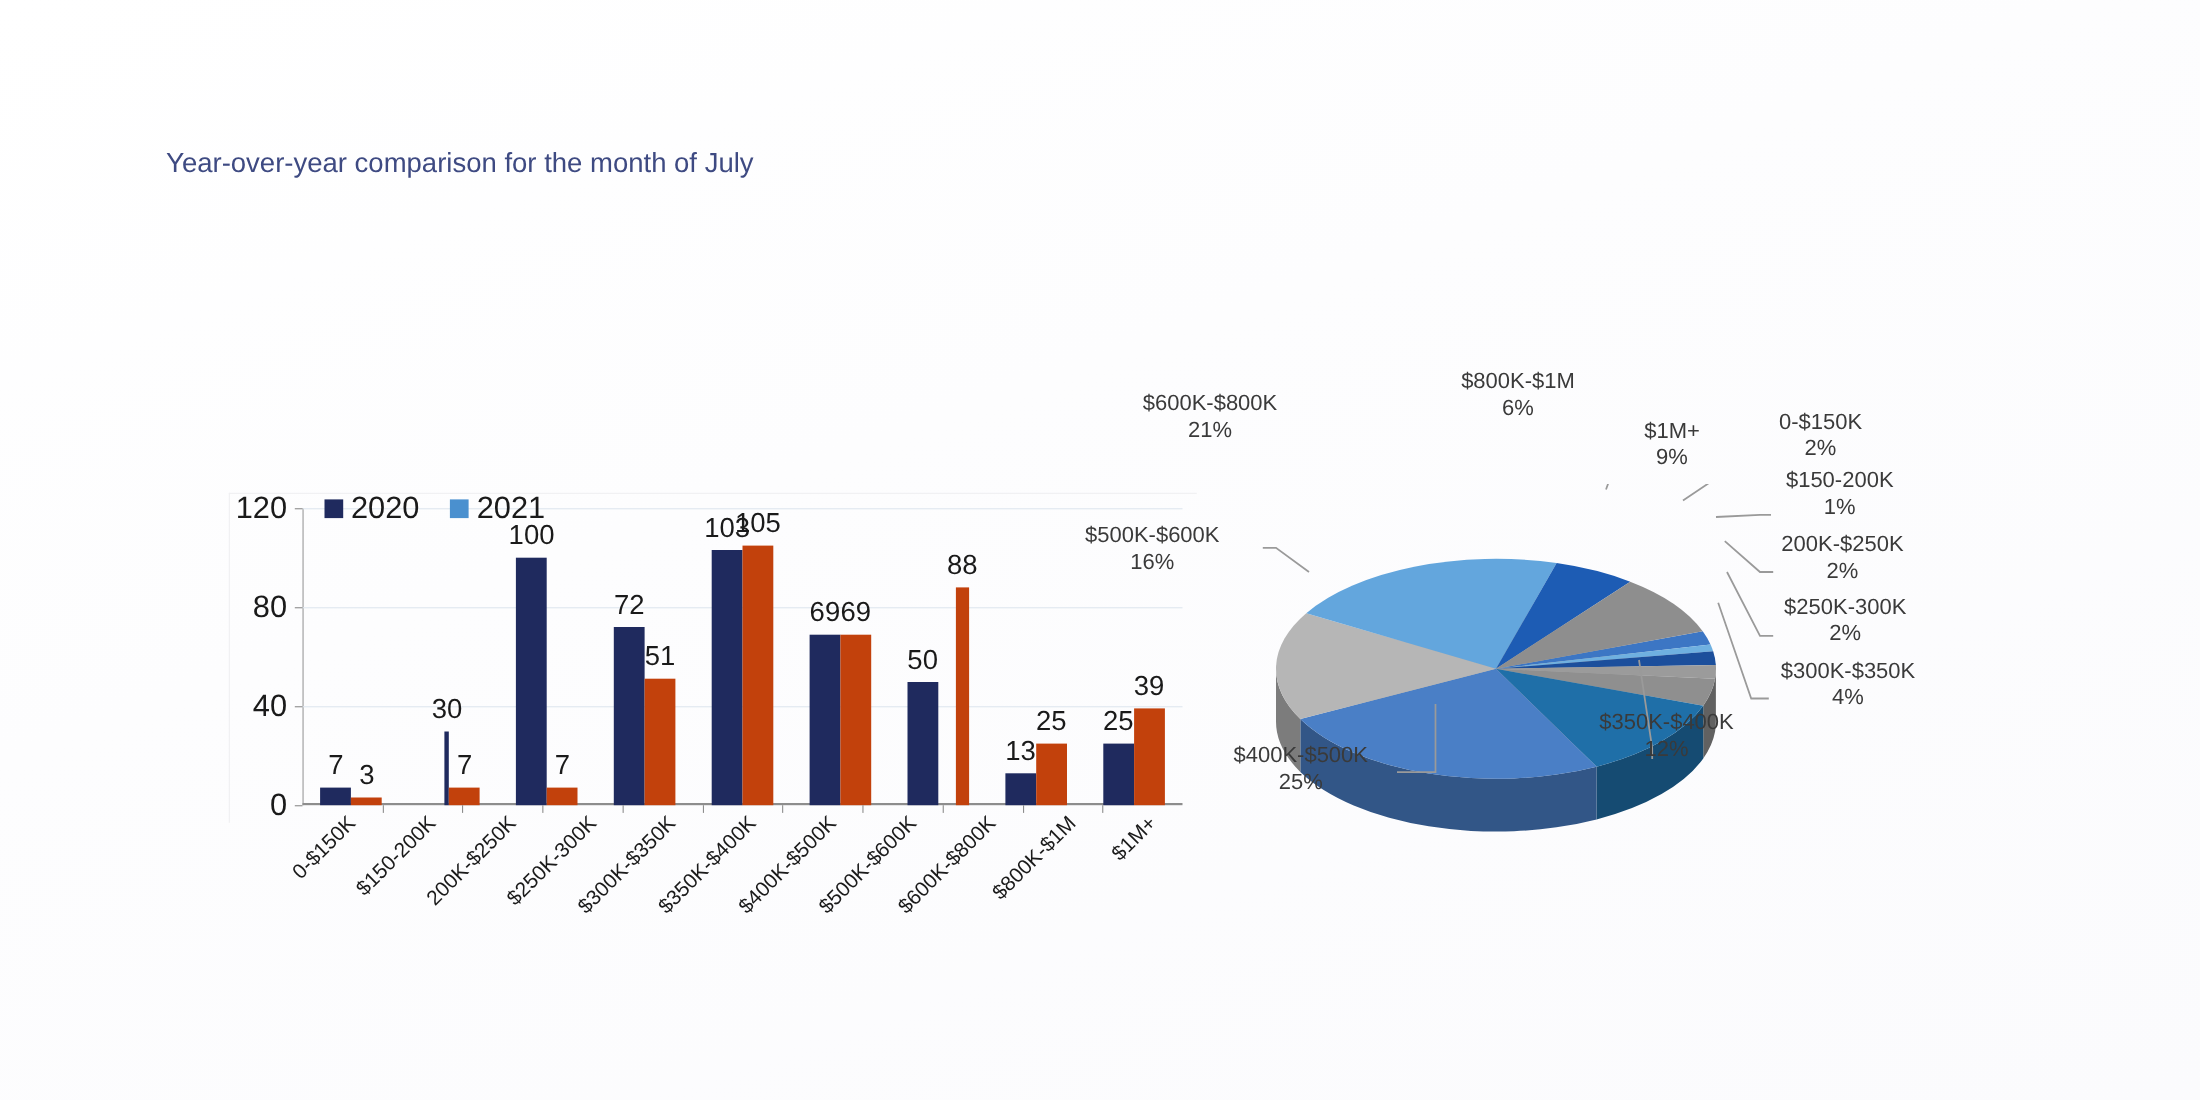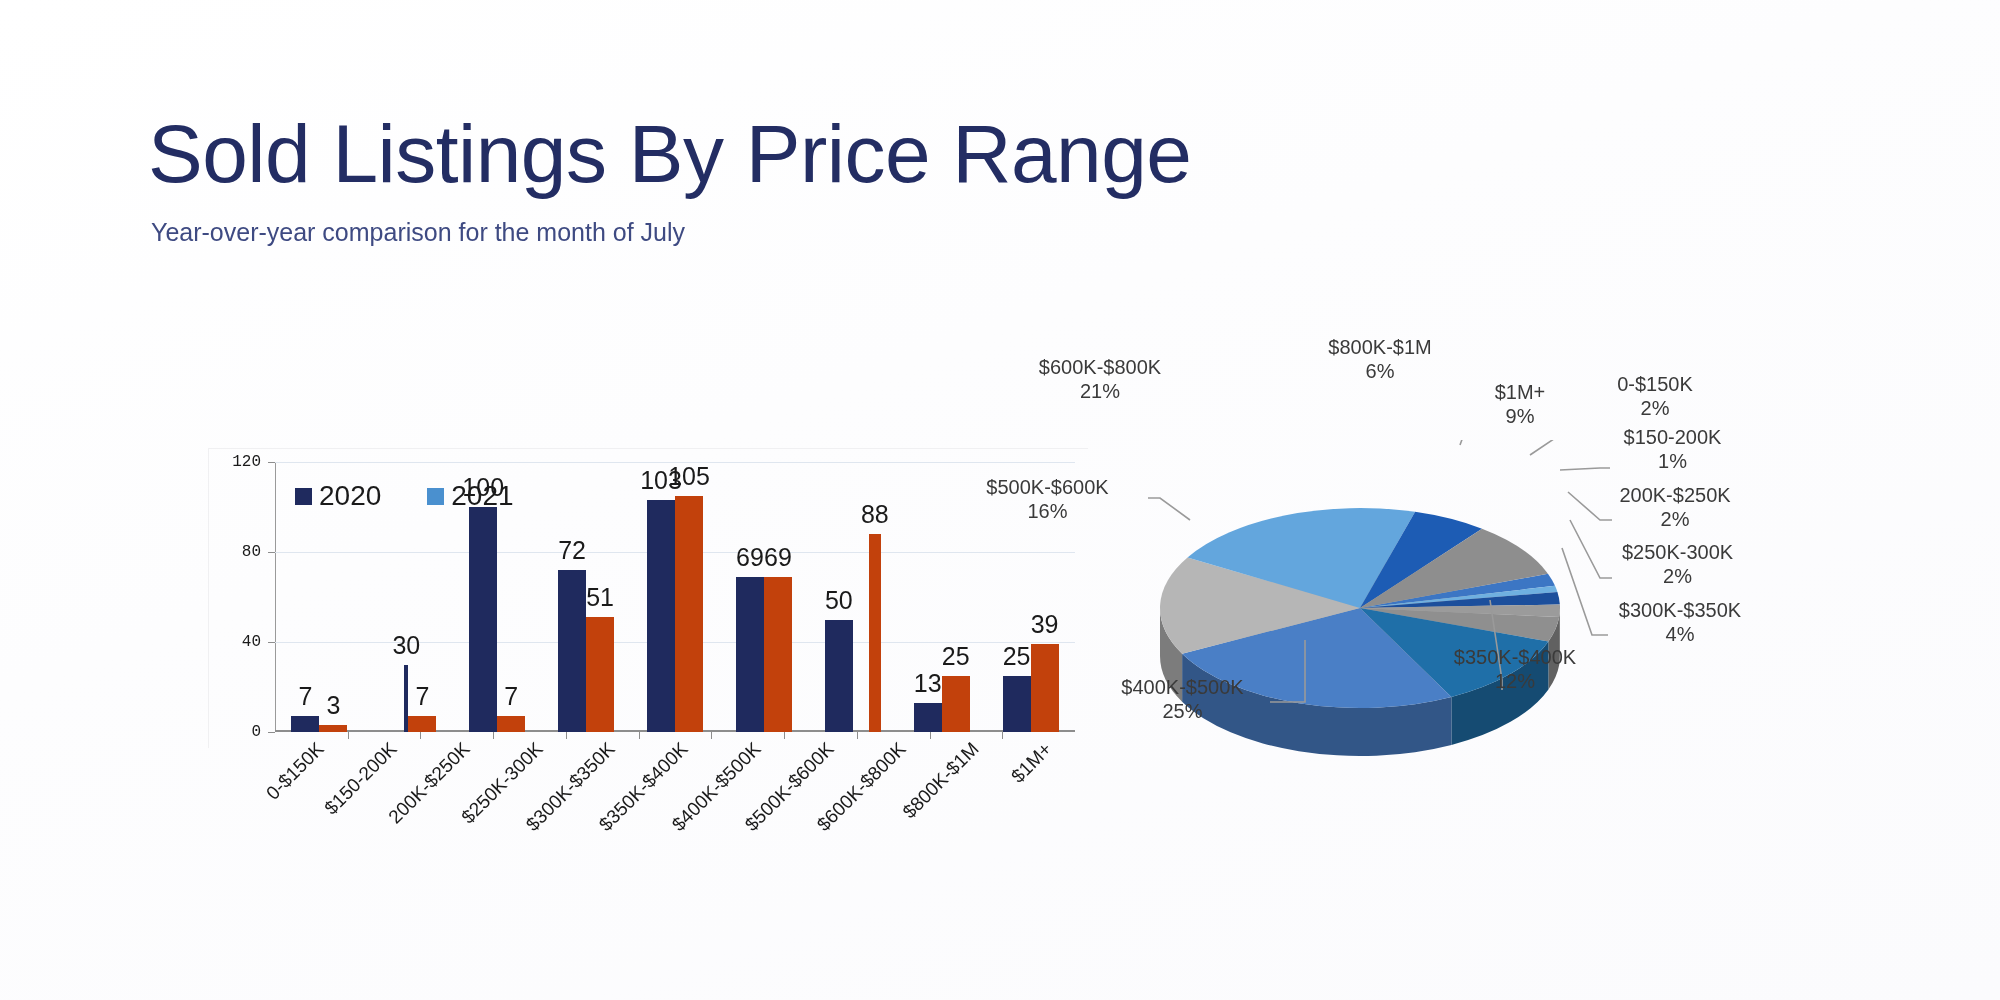--- a/index.html
+++ b/index.html
@@ -88,23 +88,23 @@
     bottom: 0;
     width: 100%;
     height: 2px;
     background: #8d8d8d;
   }
   .ytick-label {
     position: absolute;
     right: 100%;
     margin-right: 14px;
     transform: translateY(-50%);
-    font-size: 16px;
+    font-size: 28px;
     color: #1a1a1a;
-    font-family: Liberation Mono, monospace;
+    font-family: Liberation Sans, sans-serif;
     white-space: nowrap;
   }
   .tickmark {
     position: absolute;
     left: -7px;
     width: 7px;
     height: 1px;
     background: #8d8d8d;
   }
   .xtick {
@@ -155,24 +155,24 @@
     margin-bottom: 5px;
     font-size: 25px;
     color: #1a1a1a;
     font-family: "Liberation Sans", sans-serif;
     white-space: nowrap;
   }
 
   .legend {
     position: absolute;
     left: 95px;
-    top: 42px;
+    top: 8px;
     display: flex;
     align-items: center;
-    gap: 46px;
+    gap: 28px;
     z-index: 6;
   }
   .legend-item {
     display: flex;
     align-items: center;
     gap: 7px;
   }
   .legend-swatch {
     width: 17px;
     height: 17px;
@@ -239,21 +239,20 @@
     white-space: nowrap;
   }
   .pie-label .pl-name { display: block; }
   .pie-label .pl-pct  { display: block; }
   .pie-label.ta-center { text-align: center; }
 </style>
 </head>
 <body>
 
 <div class="slide-header">
-  <h1 class="slide-title">Sold Listings By Price Range</h1>
   <div class="slide-subtitle">Year-over-year comparison for the month of July</div>
 </div>
 
 <div class="bar-chart-block">
   <div class="bar-chart-frame"></div>
 
   <div class="legend">
     <div class="legend-item">
       <span class="legend-swatch y2020"></span>
       <span class="legend-label">2020</span>

